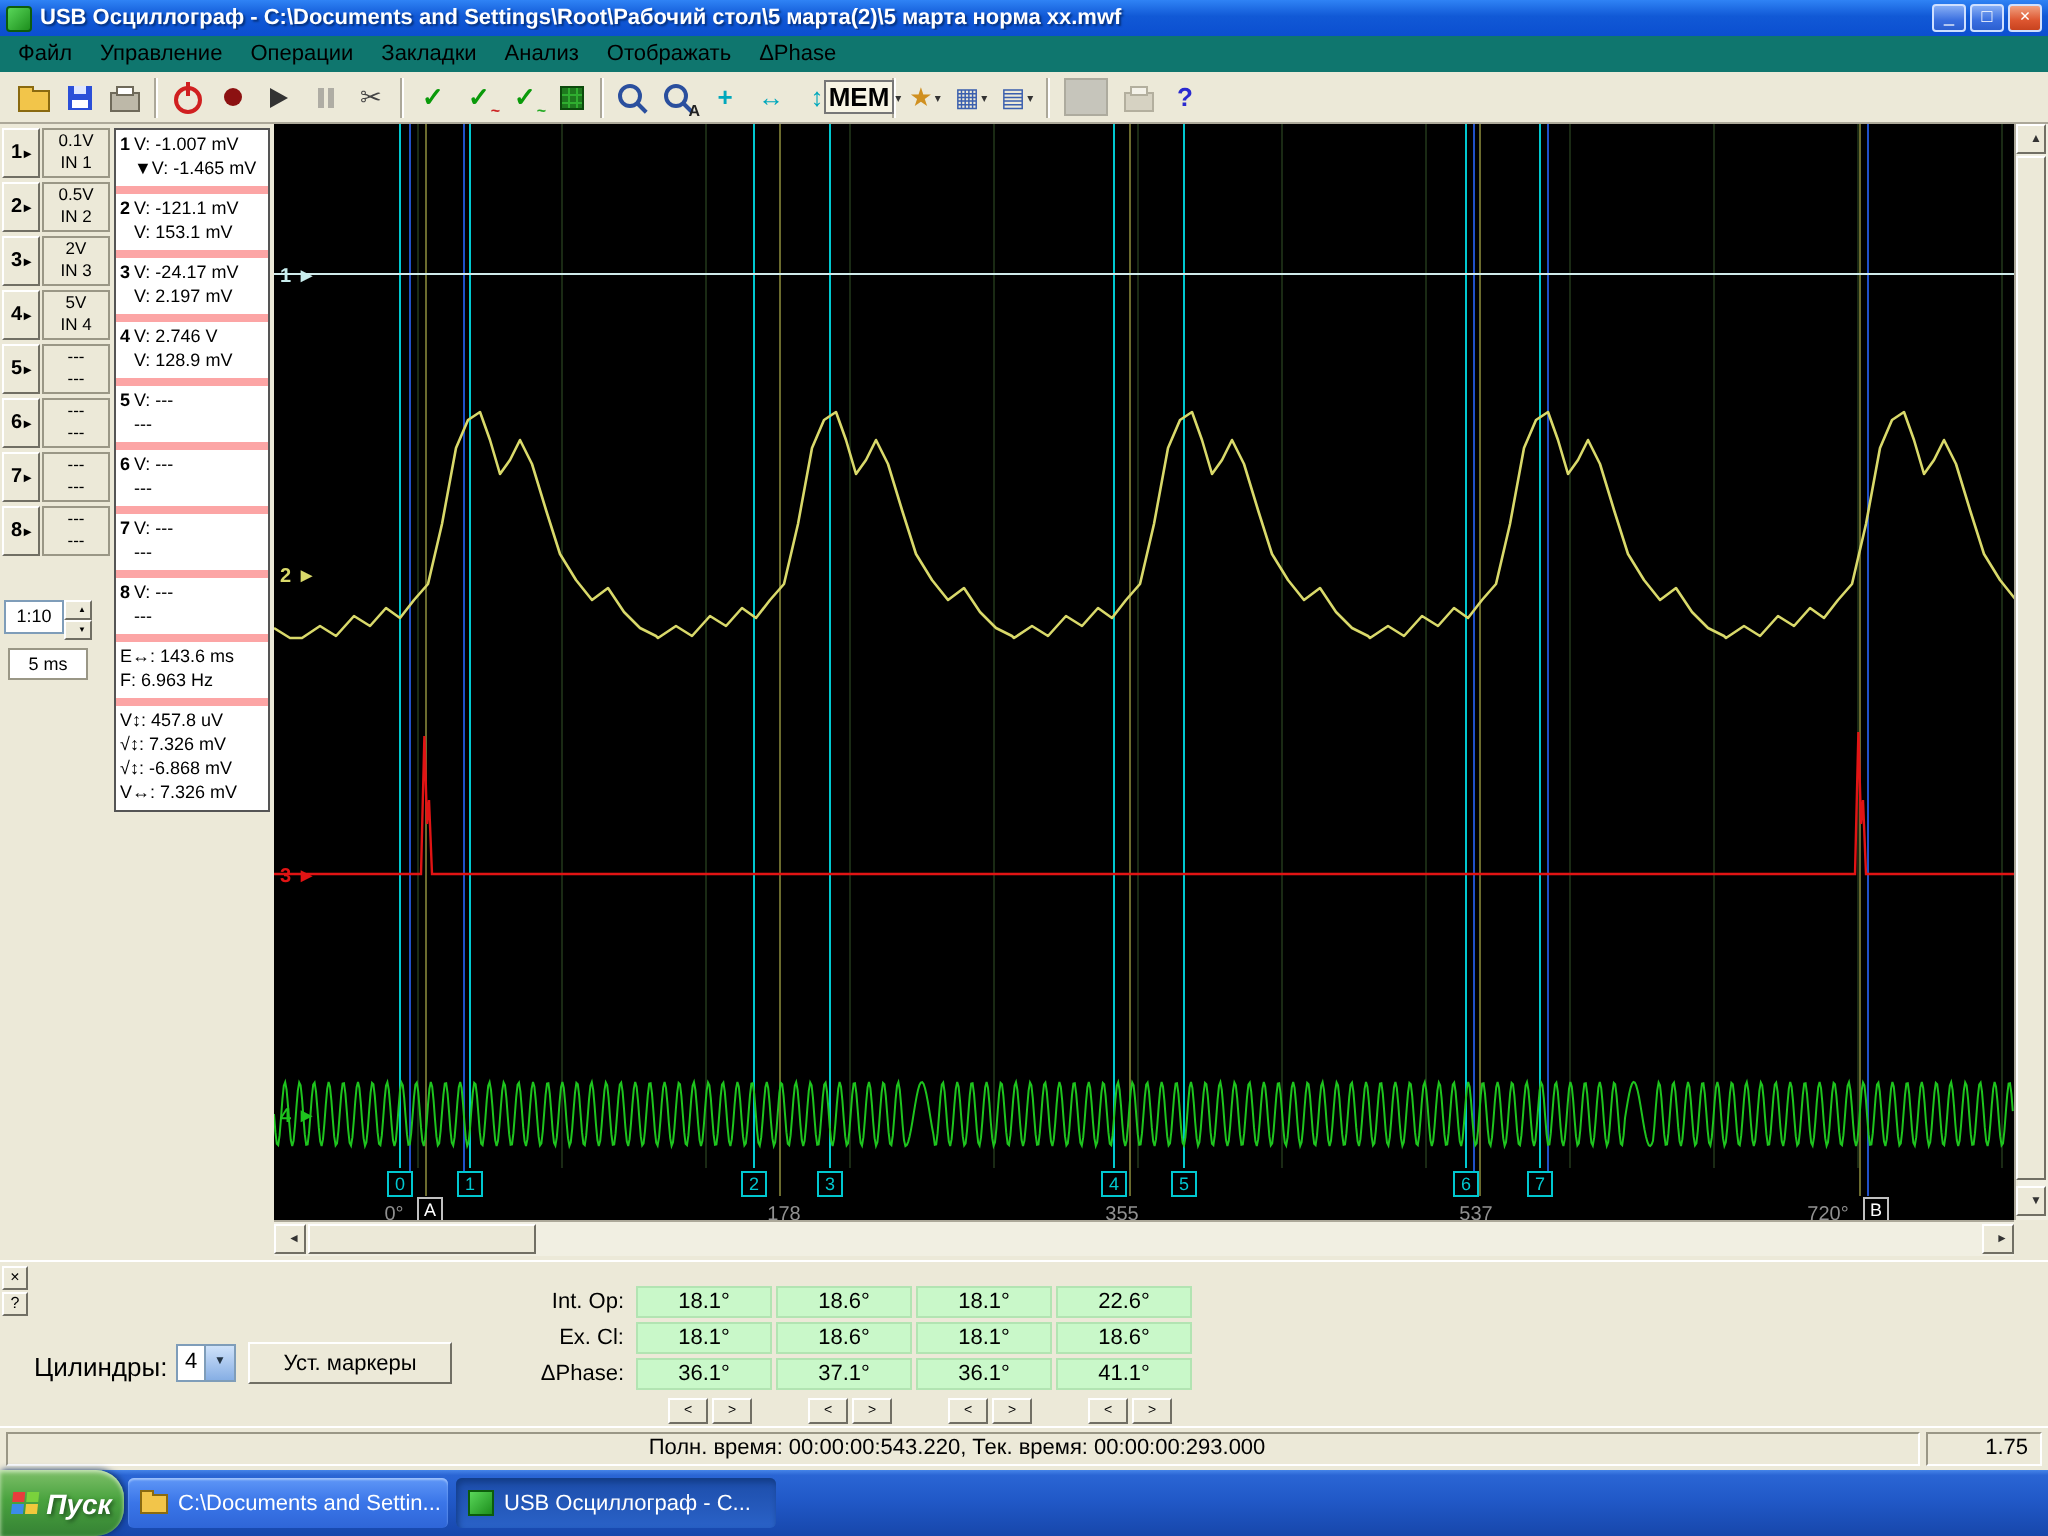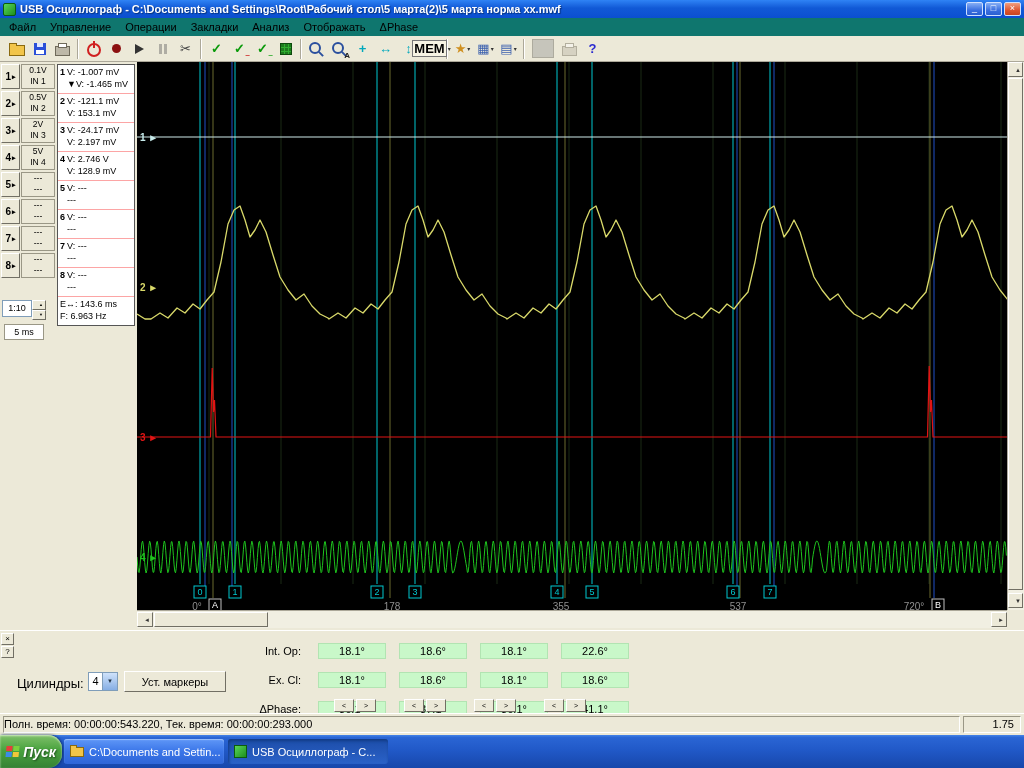--- a/index.html
+++ b/index.html
@@ -56,21 +56,21 @@
   #ch-col{position:absolute;left:1px;top:2px;width:56px}
   .ch-row{display:flex;height:27px;align-items:flex-start}
   .ch-btn{width:19px;height:25px;background:#ECE9D8;border:1px solid;border-color:#fff #716f64 #716f64 #fff;
     font-size:10px;font-weight:bold;padding:0;display:flex;align-items:center;justify-content:center;
     font-family:"Liberation Sans",sans-serif;box-sizing:border-box}
   .ch-arr{font-size:7px;margin-left:1px}
   .ch-range{width:34px;height:25px;margin-left:1px;border:1px solid #9a9786;font-size:8.5px;
     text-align:center;line-height:11px;background:#ECE9D8;box-sizing:border-box;overflow:hidden}
   #meas-panel{position:absolute;left:57px;top:2px;width:78px;background:#fff;border:1px solid #555;
     font-size:9px;box-sizing:border-box}
-  .m-block{height:26px;padding:1px 2px;border-bottom:1px solid #fca5a5;overflow:hidden}
+  .m-block{height:26px;padding:1px 2px;border-bottom:4px solid #fca5a5;overflow:hidden}
   .m-block.tall{height:50px}
   .m-block:last-child{border-bottom:none}
   .m-line{height:12px;line-height:12px;white-space:nowrap}
   .m-num{font-weight:bold;margin-right:2px}
   .m-ind{padding-left:7px}
   #scale-spin{position:absolute;left:2px;top:238px;width:42px;height:17px;display:flex}
   #scale-value{flex:1;background:#fff;border:1px solid #7f9db9;font-size:9px;line-height:15px;text-align:center}
   #scale-arrows{width:12px;display:flex;flex-direction:column}
   .spin-btn{flex:1;font-size:4px;line-height:6px;text-align:center;background:#ECE9D8;
     border:1px solid;border-color:#fff #716f64 #716f64 #fff}
@@ -93,32 +93,32 @@
   #panel-close{left:1px;top:2px}
   #panel-help{left:1px;top:15px}
   #cyl-label{position:absolute;left:17px;top:45px;font-size:13px}
   #cyl-select{position:absolute;left:88px;top:41px;width:30px;height:19px;background:#fff;
     border:1px solid #7f9db9;display:flex;box-sizing:border-box}
   #cyl-value{flex:1;text-align:center;font-size:11px;line-height:16px}
   #cyl-arrow{width:14px;background:linear-gradient(180deg,#cfe2fa,#86aee4);border-left:1px solid #7f9db9;
     font-size:6px;text-align:center;line-height:16px;color:#234}
   #set-markers{position:absolute;left:124px;top:40px;width:102px;height:21px;background:#ECE9D8;
     border:1px solid;border-color:#fff #716f64 #716f64 #fff;font-size:11px;font-family:"Liberation Sans",sans-serif}
-  #phase-table{position:absolute;left:229px;top:12px;display:grid;
-    grid-template-columns:76px repeat(4,68px);grid-auto-rows:16px;gap:13px;font-size:11px}
+  #phase-table{position:absolute;left:240px;top:12px;display:grid;
+    grid-template-columns:76px repeat(4,68px);grid-auto-rows:16px;gap:2px;font-size:11px}
   .pt-label{text-align:right;padding-right:4px;line-height:16px;white-space:nowrap}
   .pt-cell{background:#c9f8c9;border:1px solid #b2e4b2;text-align:center;line-height:14px;box-sizing:border-box}
   .nav-btn{position:absolute;top:68px;width:20px;height:13px;background:#ECE9D8;font-size:7px;line-height:10px;
     text-align:center;border:1px solid;border-color:#fff #716f64 #716f64 #fff;box-sizing:border-box;padding:0}
   
   #statusbar{position:absolute;left:0;top:713px;width:1024px;height:22px;background:#ECE9D8;border-top:1px solid #fff;
     display:flex;align-items:center;gap:3px;padding:0 3px;box-sizing:border-box}
   .status-cell{height:17px;border:1px solid;border-color:#9a9786 #fff #fff #9a9786;font-size:11px;
     line-height:15px;box-sizing:border-box}
-  #status-time{flex:1;text-align:left;padding-right:6px;white-space:nowrap;overflow:hidden}
+  #status-time{flex:1;text-align:center;padding-right:6px;white-space:nowrap;overflow:hidden}
   #status-zoom{width:58px;text-align:right;padding-right:6px}
   
   #taskbar{position:absolute;left:0;top:735px;width:1024px;height:33px;
     background:linear-gradient(180deg,#4584e8 0%,#2a65d4 8%,#2159c8 45%,#1747ab 100%)}
   #start-btn{position:absolute;left:0;top:0;height:33px;width:62px;border-radius:0 14px 14px 0;
     background:linear-gradient(180deg,#7fc06a,#4aa33f 45%,#358234);color:#fff;font-weight:bold;font-style:italic;
     font-size:14px;display:flex;align-items:center;justify-content:center;gap:4px;
     text-shadow:1px 1px 2px #1d4d1d;box-shadow:inset 0 1px 2px #cfe8c0, 1px 0 3px #0d2f6b}
   .win-flag{width:13px;height:12px;display:grid;grid-template-columns:6px 6px;grid-template-rows:5px 5px;
     gap:1px;transform:skewX(-6deg)}
@@ -363,20 +363,26 @@
         <div class="m-line"><span class="m-num">7</span><span>V: ---</span></div>
         <div class="m-line m-ind">---</div>
       </div>
       <div class="m-block">
         <div class="m-line"><span class="m-num">8</span><span>V: ---</span></div>
         <div class="m-line m-ind">---</div>
       </div>
       <div class="m-block">
         <div class="m-line">E↔: 143.6 ms</div>
         <div class="m-line">F: 6.963 Hz</div>
+      </div>
+      <div class="m-block tall">
+        <div class="m-line">V↕: 457.8 uV</div>
+        <div class="m-line">√↕: 7.326 mV</div>
+        <div class="m-line">√↕: -6.868 mV</div>
+        <div class="m-line">V↔: 7.326 mV</div>
       </div>
     </div>
   <div id="scale-spin">
     <div id="scale-value">1:10</div>
     <div id="scale-arrows">
       <button class="spin-btn">▲</button>
       <button class="spin-btn">▼</button>
     </div>
   </div>
   <div id="timebase-box">5 ms</div>

